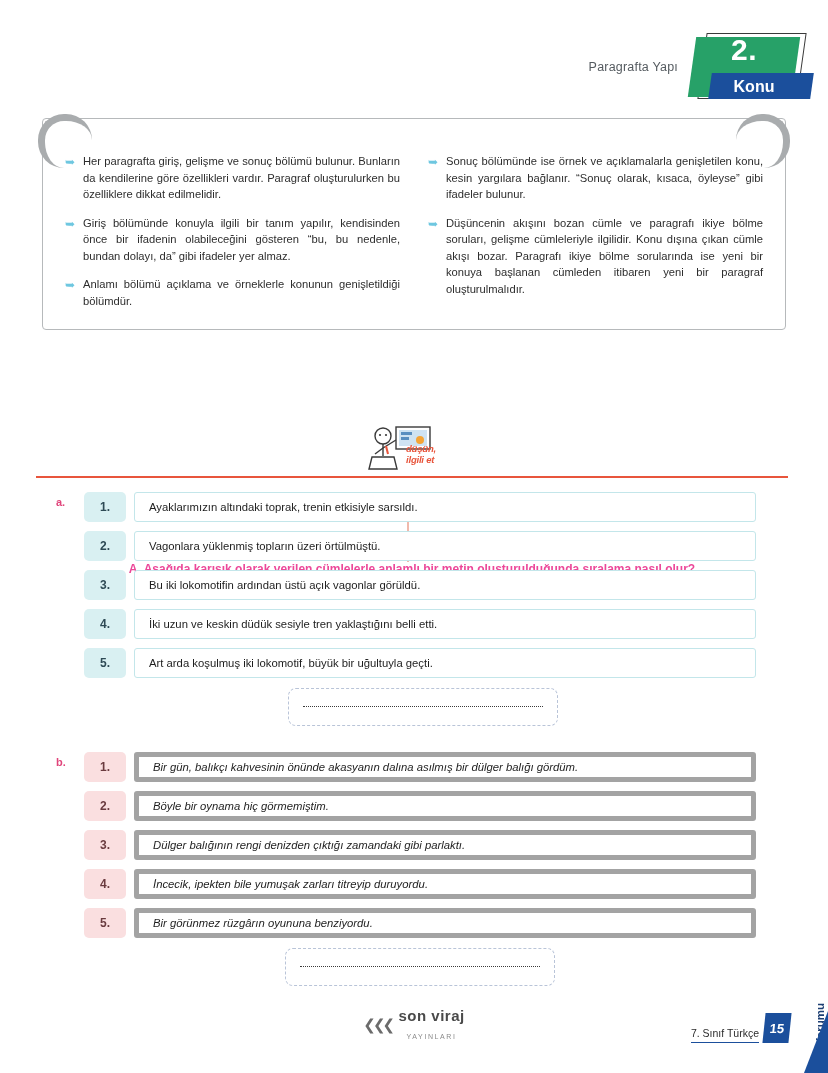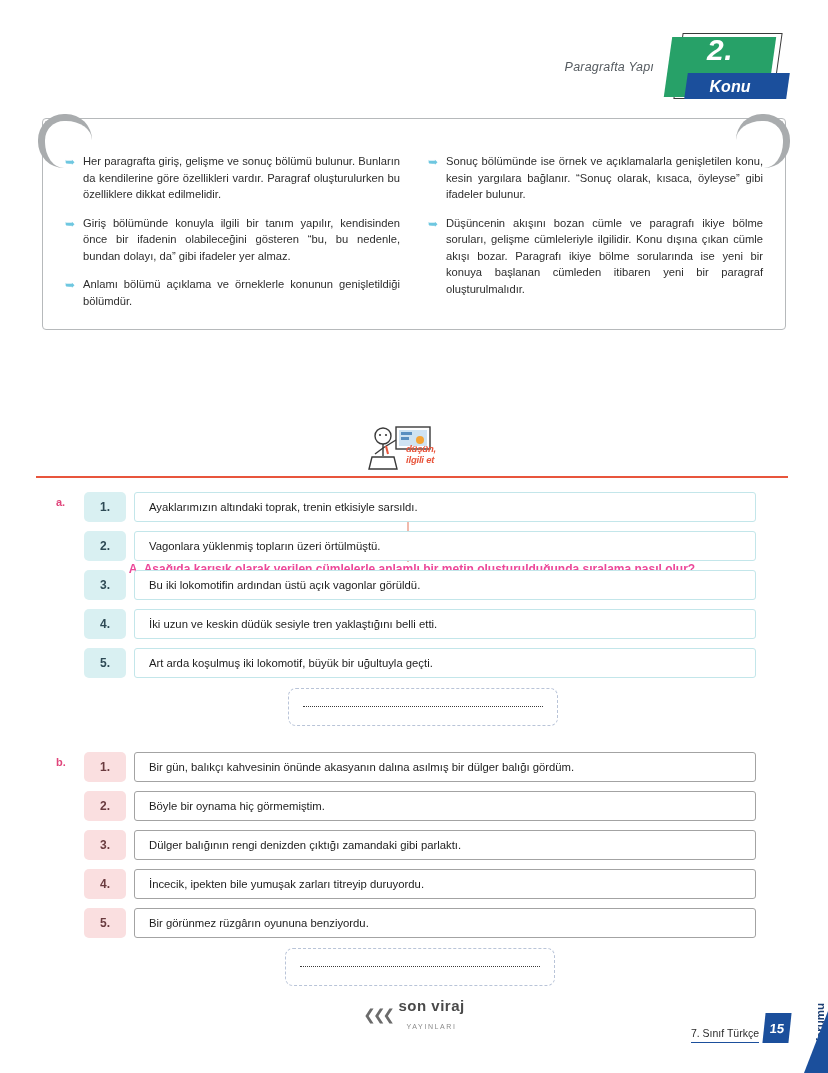--- a/index.html
+++ b/index.html
@@ -7,24 +7,23 @@
     width: 828px; height: 1073px;
     background: #ffffff;
     font-family: "Liberation Sans", sans-serif;
     position: relative;
     overflow: hidden;
   }
 
   
   .header {
     position: absolute;
-    top: 28px; right: 40px;
+    top: 28px; right: 16px;
     display: flex; align-items: center;
     height: 78px;
-    font-style: italic;
   }
   .header-subject {
     font-size: 12.5px;
     color: #555b60;
     letter-spacing: .2px;
     margin-right: 14px;
     white-space: nowrap;
   }
   .topic-badge {
     position: relative;
@@ -200,21 +199,21 @@
     display: flex; align-items: center;
     padding-left: 14px;
     font-size: 11.3px;
     color: #1d1d1d;
     background: #ffffff;
     border-radius: 3px;
   }
   .group-a .snum { background: #d9f0f2; color: #2e4a55; }
   .group-a .sbox { border: 1px solid #c3e6ea; }
   .group-b .snum { background: #fadfe0; color: #6a3b3f; }
-  .group-b .sbox { border: 1px solid #a3a3a3; }
+  .group-b .sbox { border: 5px solid #a3a3a3; font-style: italic; }
 
   
   .answer-box {
     position: absolute;
     width: 270px; height: 38px;
     border: 1.5px dashed #b9c4d8;
     border-radius: 8px;
     background: #ffffff;
   }
   .answer-line {
@@ -238,21 +237,21 @@
     position: absolute;
     right: 0px; bottom: 0px;
     width: 0; height: 0;
     border-left: 24px solid transparent;
     border-bottom: 62px solid #1b4f9c;
   }
 
   
   .logo {
     position: absolute;
-    left: 0; right: 0; bottom: 40px;
+    left: 0; right: 0; bottom: 30px;
     text-align: center;
     margin-top: 13px;
   }
   .logo-mark {
     display: inline-block;
     vertical-align: middle;
     color: #6b6b6b;
     font-size: 15px;
     margin-right: 2px;
     letter-spacing: -3px;

